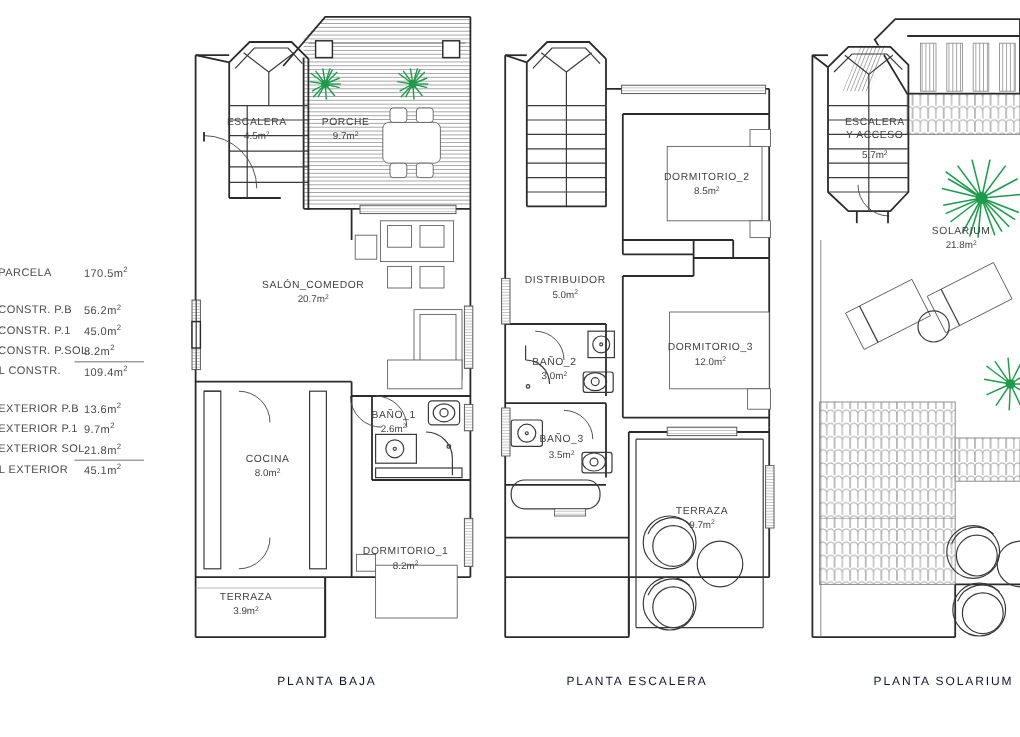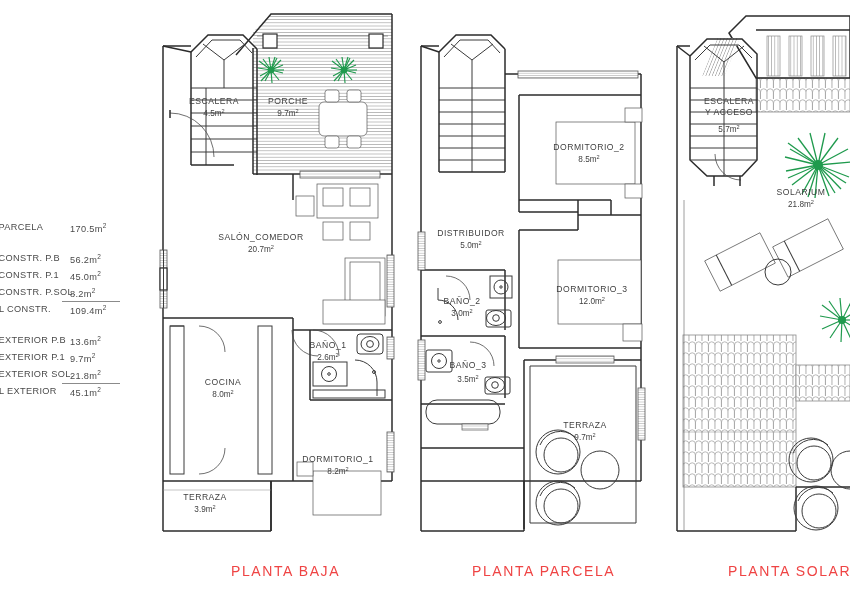--- a/index.html
+++ b/index.html
@@ -41,23 +41,23 @@
   .arow sup { font-size: 6.5px; vertical-align: super; }
   .rule {
     position: absolute;
     left: 88px; width: 58px;
     border-top: 1px solid #8b8b8b;
   }
 
   
   .plan-title {
     position: absolute;
-    font-size: 14px;
+    font-size: 10px;
     letter-spacing: 1.6px;
-    color: #ef4444;
+    color: #0f172a;
     white-space: nowrap;
   }
 
   
   svg { position: absolute; left:0; top:0; }
   .w   { fill: none; stroke: #2b2b2b; stroke-width: 1.5; }
   .wt  { fill: none; stroke: #3a3a3a; stroke-width: 1; }
   .th  { fill: none; stroke: #6a6a6a; stroke-width: .65; }
   .thn { fill: none; stroke: #8a8a8a; stroke-width: .5; }
   .fill-w { fill: #ffffff; stroke: #2b2b2b; stroke-width: 1.2; }
@@ -118,21 +118,21 @@
         <span class="val">21.8m<sup>2</sup></span>
       </div>
       <div class="rule" style="top: 161px;"></div>
       <div class="arow" style="top: 164px;">
         <span class="lbl">TOTAL EXTERIOR</span>
         <span class="val">45.1m<sup>2</sup></span>
       </div>
     </div>
 
   <div class="plan-title" id="t0" style="top: 563px; left: 231px;">PLANTA  BAJA</div>
-  <div class="plan-title" id="t1" style="top: 563px; left: 472px;">PLANTA  PARCELA</div>
+  <div class="plan-title" id="t1" style="top: 563px; left: 472px;">PLANTA  ESCALERA</div>
   <div class="plan-title" id="t2" style="top: 563px; left: 728px;">PLANTA  SOLARIUM</div>
 
   <svg width="850" height="614" viewBox="0 0 850 614">
     <defs>
 
       <pattern id="deck" width="6" height="3.2" patternUnits="userSpaceOnUse">
         <rect width="6" height="3.2" fill="#ffffff"></rect>
         <line x1="0" y1="0.4" x2="6" y2="0.4" stroke="#9a9a9a" stroke-width="0.7"></line>
       </pattern>
 

